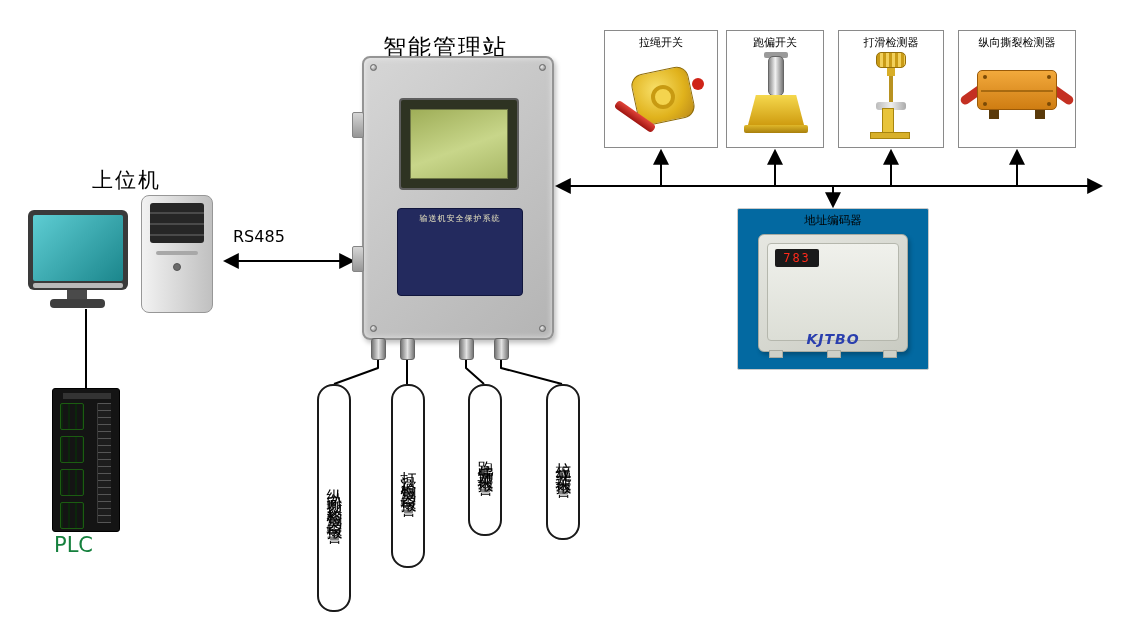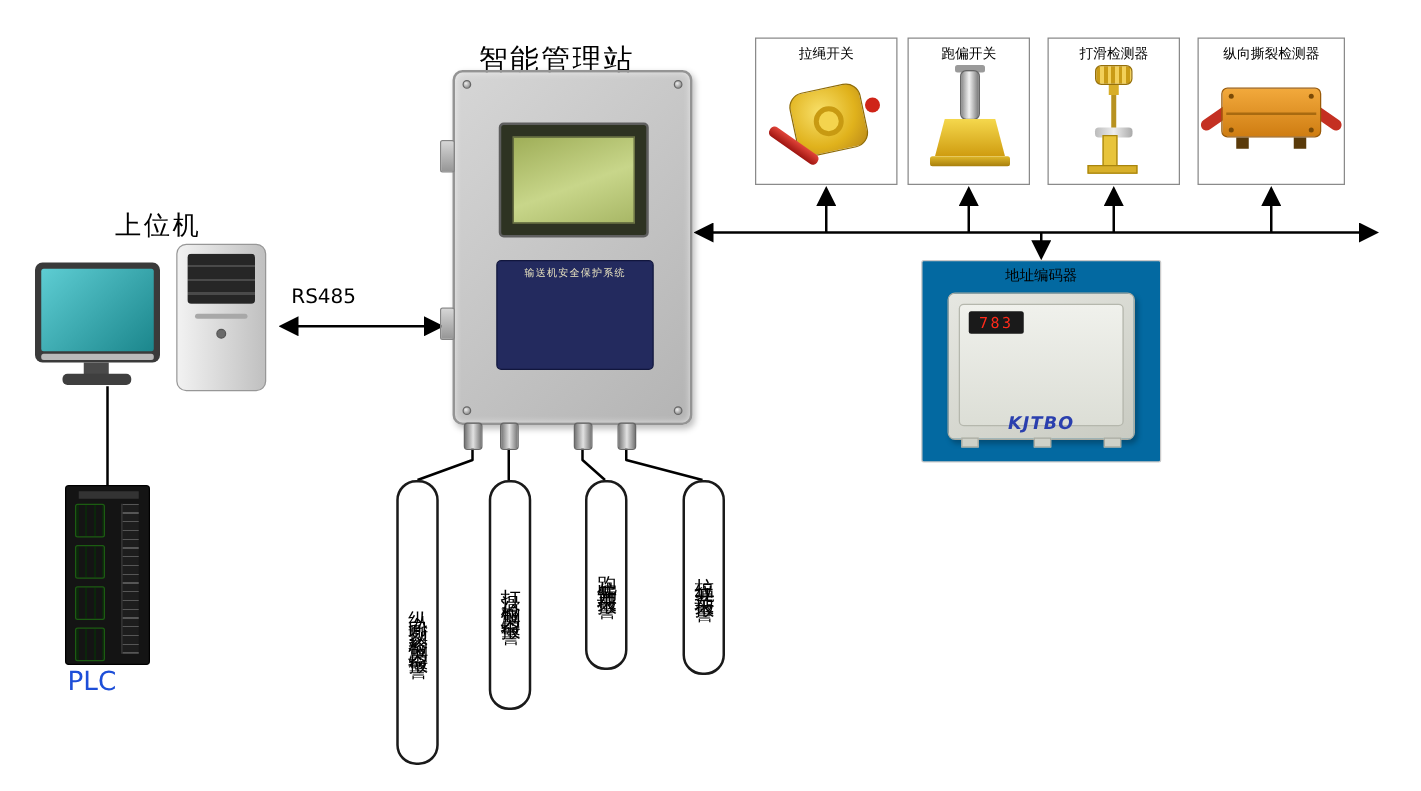--- a/index.html
+++ b/index.html
@@ -158,21 +158,21 @@
   <div class="abs" style="left:233px; top:227px; font-size:16px; color:#000;">RS485</div>
 
   <div class="plc abs">
     <div class="hdr"></div>
     <div class="grn" style="top:14px;"></div>
     <div class="grn" style="top:47px;"></div>
     <div class="grn" style="top:80px;"></div>
     <div class="grn" style="top:113px;"></div>
     <div class="strip"></div>
   </div>
-  <div class="abs" style="left:54px; top:533px; font-size:21px; color:#1d4ed8;">PLC</div>
+  <div class="abs" style="left:54px; top:533px; font-size:21px; color:#15803d;">PLC</div>
 
   <div class="sensor-box abs" style="left:604px; top:30px; width:114px; height:118px;">
     <div class="sensor-label">拉绳开关</div>
     <div class="dev dev1">
       <div class="d1-body"></div>
       <div class="d1-ring"></div>
       <div class="d1-lever"></div>
       <div class="d1-knob"></div>
     </div>
   </div>

